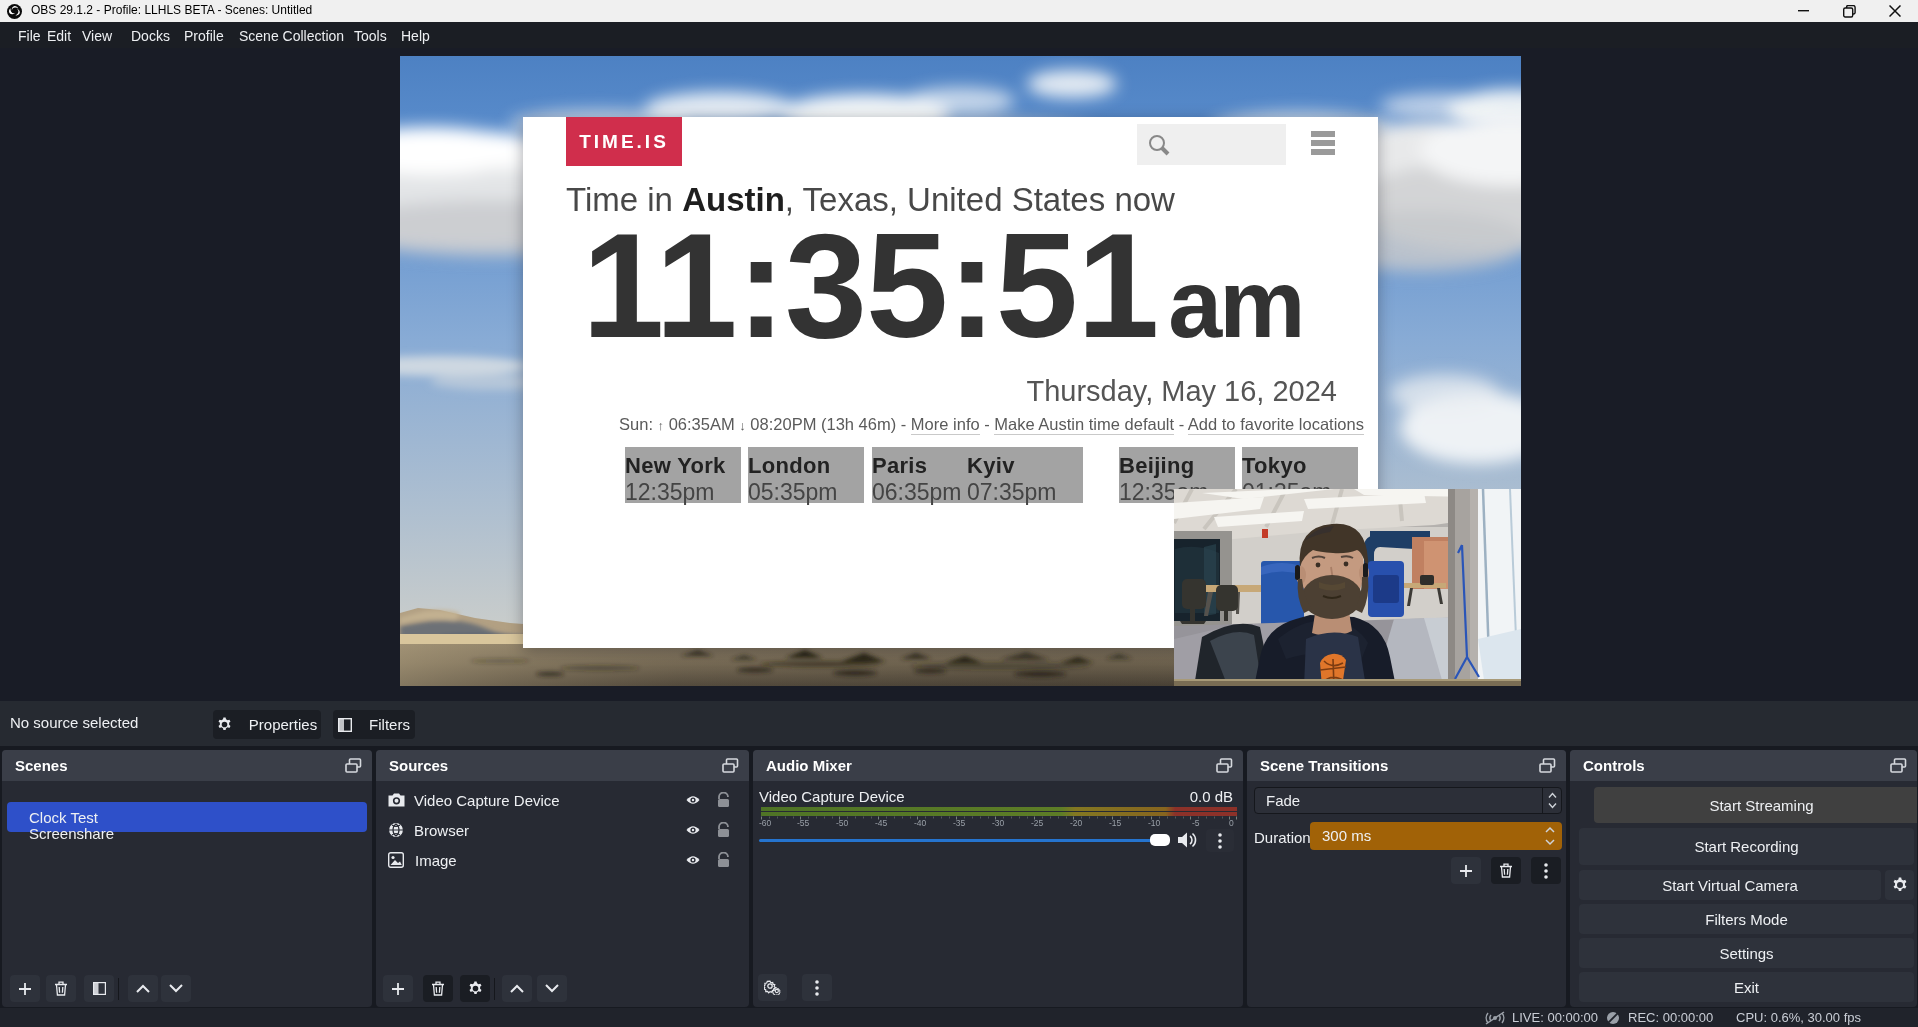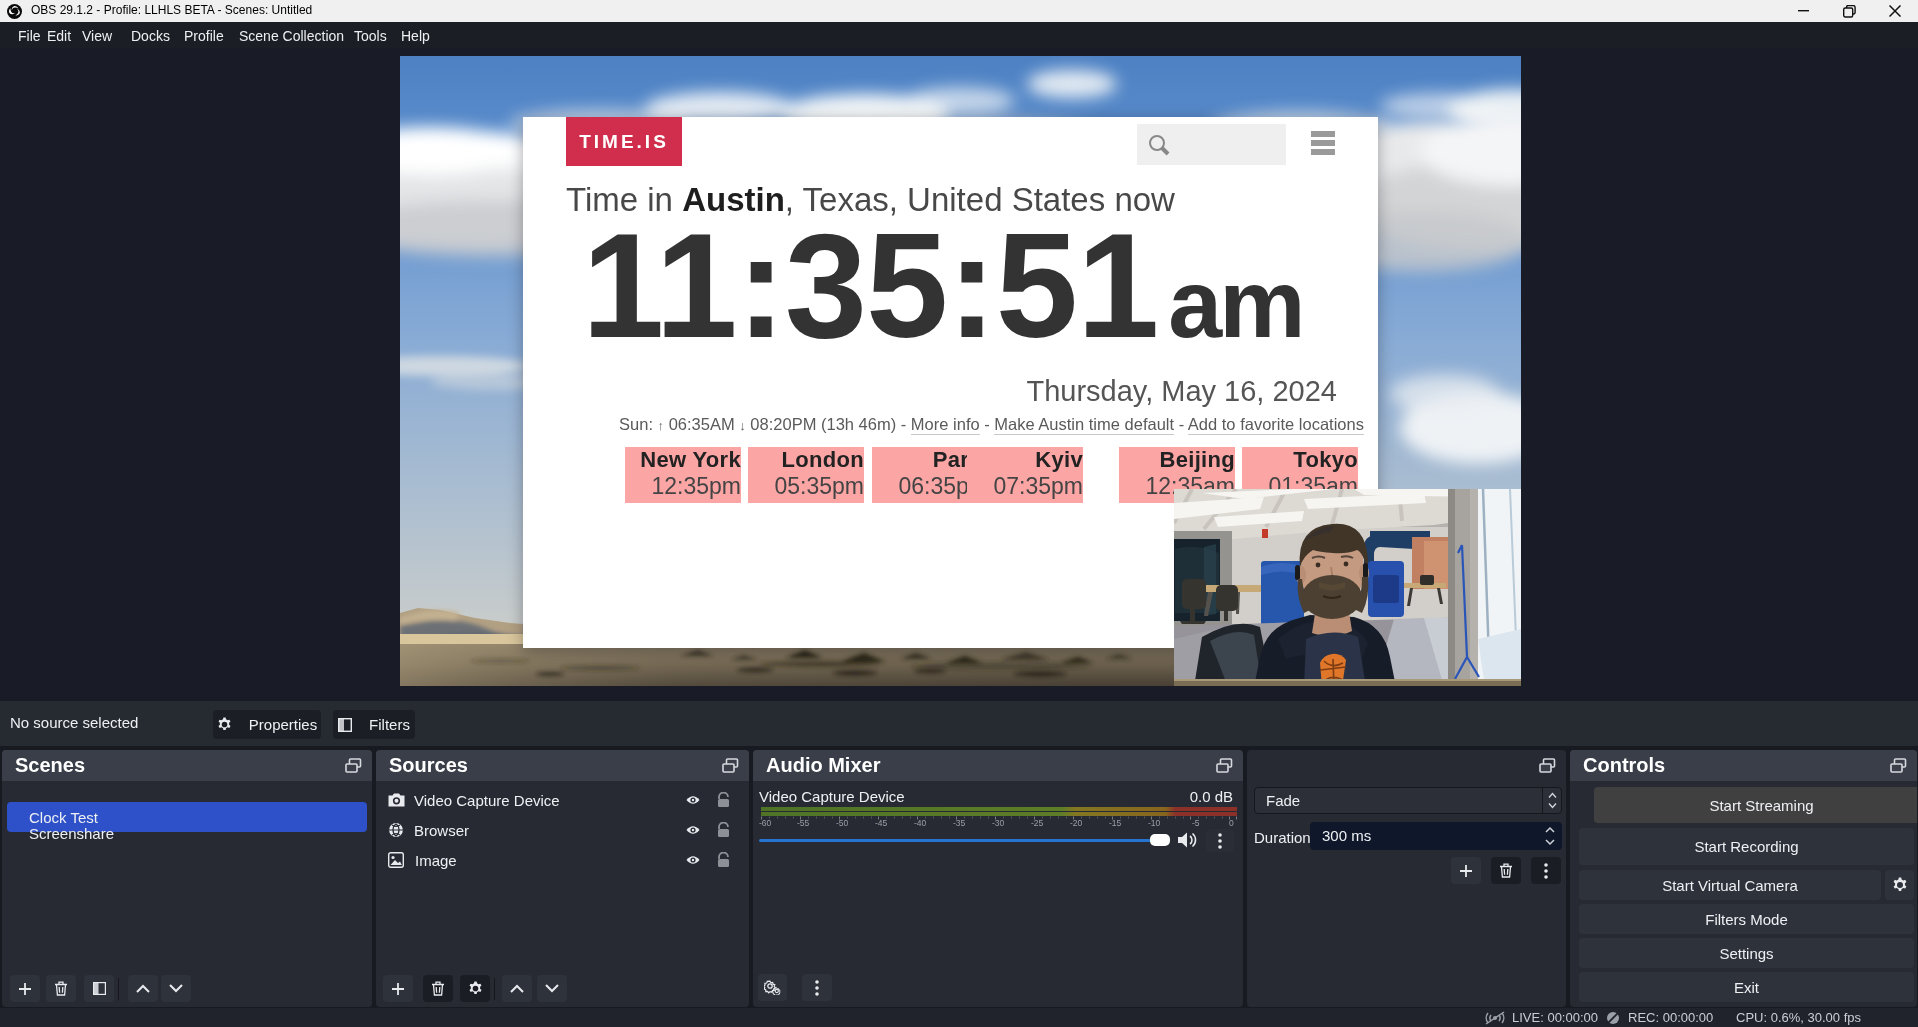--- a/index.html
+++ b/index.html
@@ -14,31 +14,31 @@
 #preview { position:absolute; left:0; top:48px; width:1918px; height:653px; background:#191c26; }
 #video { position:absolute; left:400px; top:8px; width:1121px; height:630px; overflow:hidden; }
 #page { position:absolute; left:123px; top:61px; width:855px; height:531px; background:#ffffff; box-shadow:0 3px 14px rgba(20,20,30,0.35); }
 #webcam { position:absolute; left:774px; top:433px; width:347px; height:198px; }
 #toolbar { position:absolute; left:0; top:701px; width:1918px; height:45px; background:#262a31;
   color:#eef0f3; font-size:15px; }
 .tbtn { position:absolute; background:#1b1e24; border-radius:4px; color:#eef0f3;
   display:flex; align-items:center; justify-content:center; gap:17px; font-size:15px; }
 .panel { position:absolute; top:750px; height:257px; background:#272a33; border-radius:4px; overflow:hidden; }
 .phead { position:absolute; left:0; top:0; right:0; height:31px; background:#3a3e48;
-  color:#fff; font-size:20px; font-weight:bold; line-height:31px; padding-left:13px; }
+  color:#fff; font-size:15px; font-weight:bold; line-height:31px; padding-left:13px; }
 .popout { position:absolute; top:8px; width:17px; height:15px; }
 .pbtn { position:absolute; width:30px; height:27px; border-radius:4px; background:#2e323b;
   display:flex; align-items:center; justify-content:center; }
 .pbtn.dark { background:#1a1d23; }
 #statusbar { position:absolute; left:0; top:1008px; width:1918px; height:19px; background:#20232b;
   color:#c9cdd5; font-size:13px; }
 .srow { position:absolute; left:0; width:100%; height:30px; color:#eef0f3; font-size:15px;
   display:flex; align-items:center; }
-.cbox { background:#fca5a5; position:absolute; width:116px; height:56px; text-align:right;
-  }
+.cbox { background:#a3a3a3; position:absolute; width:116px; height:56px; text-align:left;
+  padding-top:6px; }
 .cbox b { font-size:22px; color:#222; letter-spacing:0.3px;}
 .cbox span { font-size:23px; color:#444; }
 </style>
 </head>
 <body>
 
 <div id="titlebar">
   <svg class="abs" style="left:7px;top:4px" width="15" height="15" viewBox="0 0 100 100">
     <circle cx="50" cy="50" r="50" fill="#0b0b0b"></circle>
     <g fill="#fff">
@@ -535,36 +535,37 @@
   <div class="pbtn" style="left:49px;top:224px">
       <svg width="4" height="16" viewBox="0 0 4 16">
         <circle cx="2" cy="2" r="1.8" fill="#e8eaee"></circle>
         <circle cx="2" cy="8" r="1.8" fill="#e8eaee"></circle>
         <circle cx="2" cy="14" r="1.8" fill="#e8eaee"></circle>
       </svg>
     </div>
 </div>
 
 <div class="panel" style="left:1247px;width:319px">
+  <div class="phead">Scene Transitions</div>
   <svg class="popout" style="right:10px" viewBox="0 0 17 15">
     <rect x="4.5" y="1" width="11" height="8" rx="1" fill="none" stroke="#d6d9de" stroke-width="1.6"></rect>
     <rect x="1" y="6" width="11" height="8" rx="1" fill="#3a3e48" stroke="#d6d9de" stroke-width="1.6"></rect>
   </svg>
   <div class="abs" style="left:7px;top:37px;width:308px;height:27px;background:#2c2f38;border:1px solid #15171c;border-radius:4px;color:#eef0f3;font-size:15px;line-height:25px;padding-left:11px;">Fade
     <div class="abs" style="right:0;top:0;width:19px;height:25px;border-left:1px solid #15171c;">
       <svg class="abs" style="left:5px;top:4px" width="9" height="7" viewBox="0 0 9 7">
           <path d="M1 5.5 L4.5 1.5 L8 5.5" fill="none" stroke="#cfd3d9" stroke-width="1.4"></path>
         </svg>
       <svg class="abs" style="left:5px;top:14px" width="9" height="7" viewBox="0 0 9 7">
           <path d="M1 1.5 L4.5 5.5 L8 1.5" fill="none" stroke="#cfd3d9" stroke-width="1.4"></path>
         </svg>
     </div>
   </div>
   <div class="abs" style="left:7px;top:79px;color:#eef0f3;font-size:15px">Duration</div>
-  <div class="abs" style="left:63px;top:72px;width:252px;height:28px;background:#0f172a;border-radius:4px;color:#eef0f3;font-size:15px;line-height:28px;padding-left:12px;">300 ms
+  <div class="abs" style="left:63px;top:72px;width:252px;height:28px;background:#a16207;border-radius:4px;color:#eef0f3;font-size:15px;line-height:28px;padding-left:12px;">300 ms
     <svg class="abs" style="right:7px;top:4px" width="10" height="8" viewBox="0 0 10 8">
         <path d="M1 6 L5 2 L9 6" fill="none" stroke="#cfd3d9" stroke-width="1.5"></path>
       </svg>
     <svg class="abs" style="right:7px;top:16px" width="10" height="8" viewBox="0 0 10 8">
         <path d="M1 2 L5 6 L9 2" fill="none" stroke="#cfd3d9" stroke-width="1.5"></path>
       </svg>
   </div>
   <div class="pbtn" style="left:204px;top:107px">
       <svg width="14" height="14" viewBox="0 0 14 14">
         <path d="M7 1 V13 M1 7 H13" stroke="#e8eaee" stroke-width="1.8"></path>

